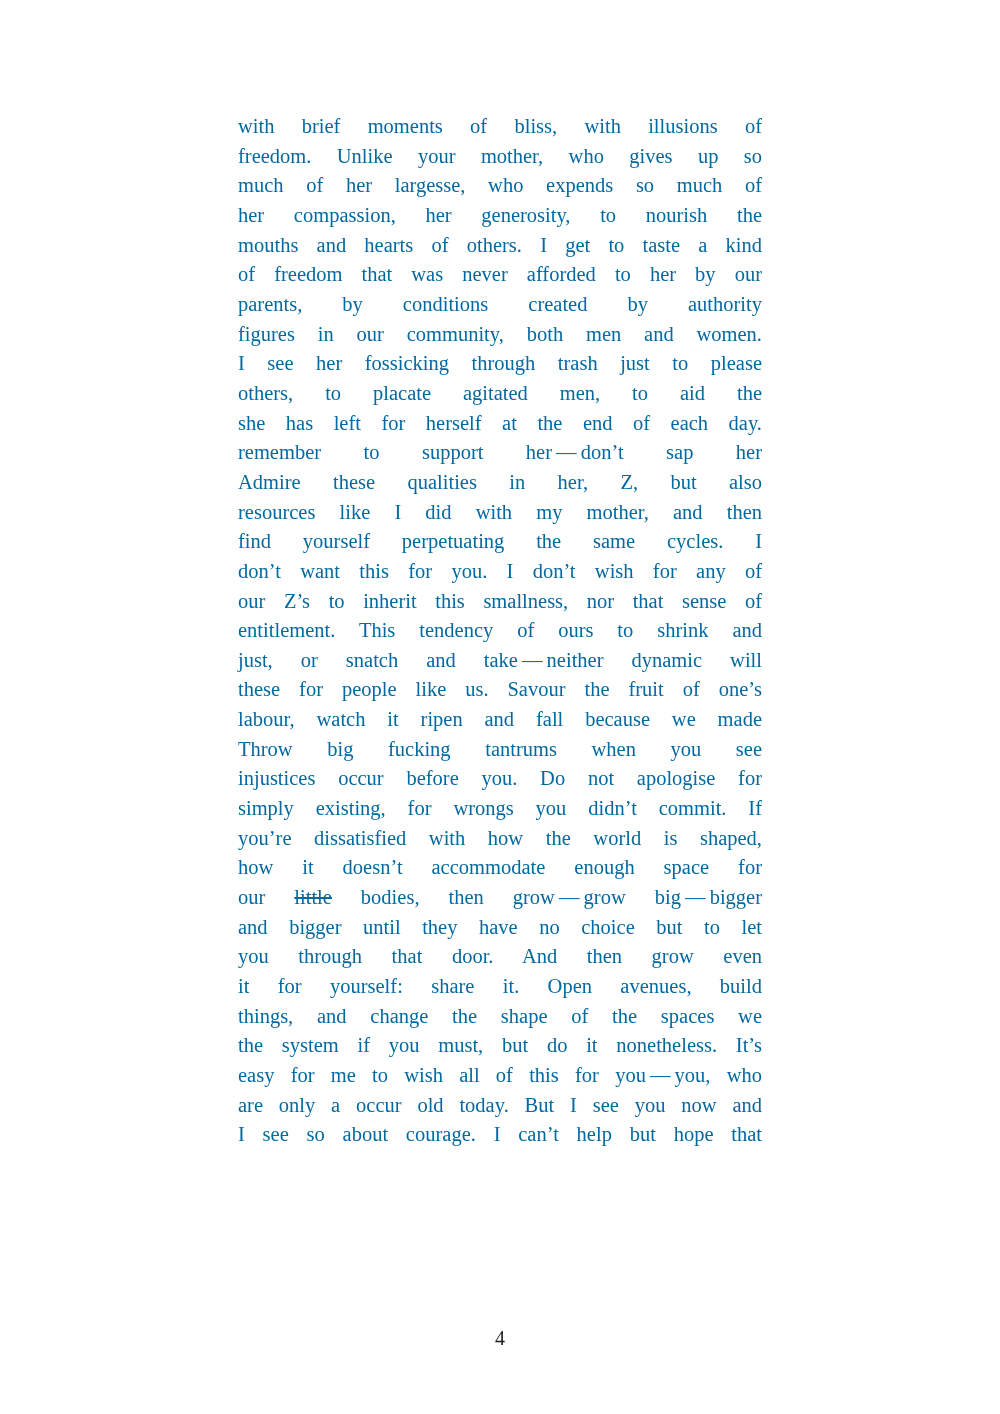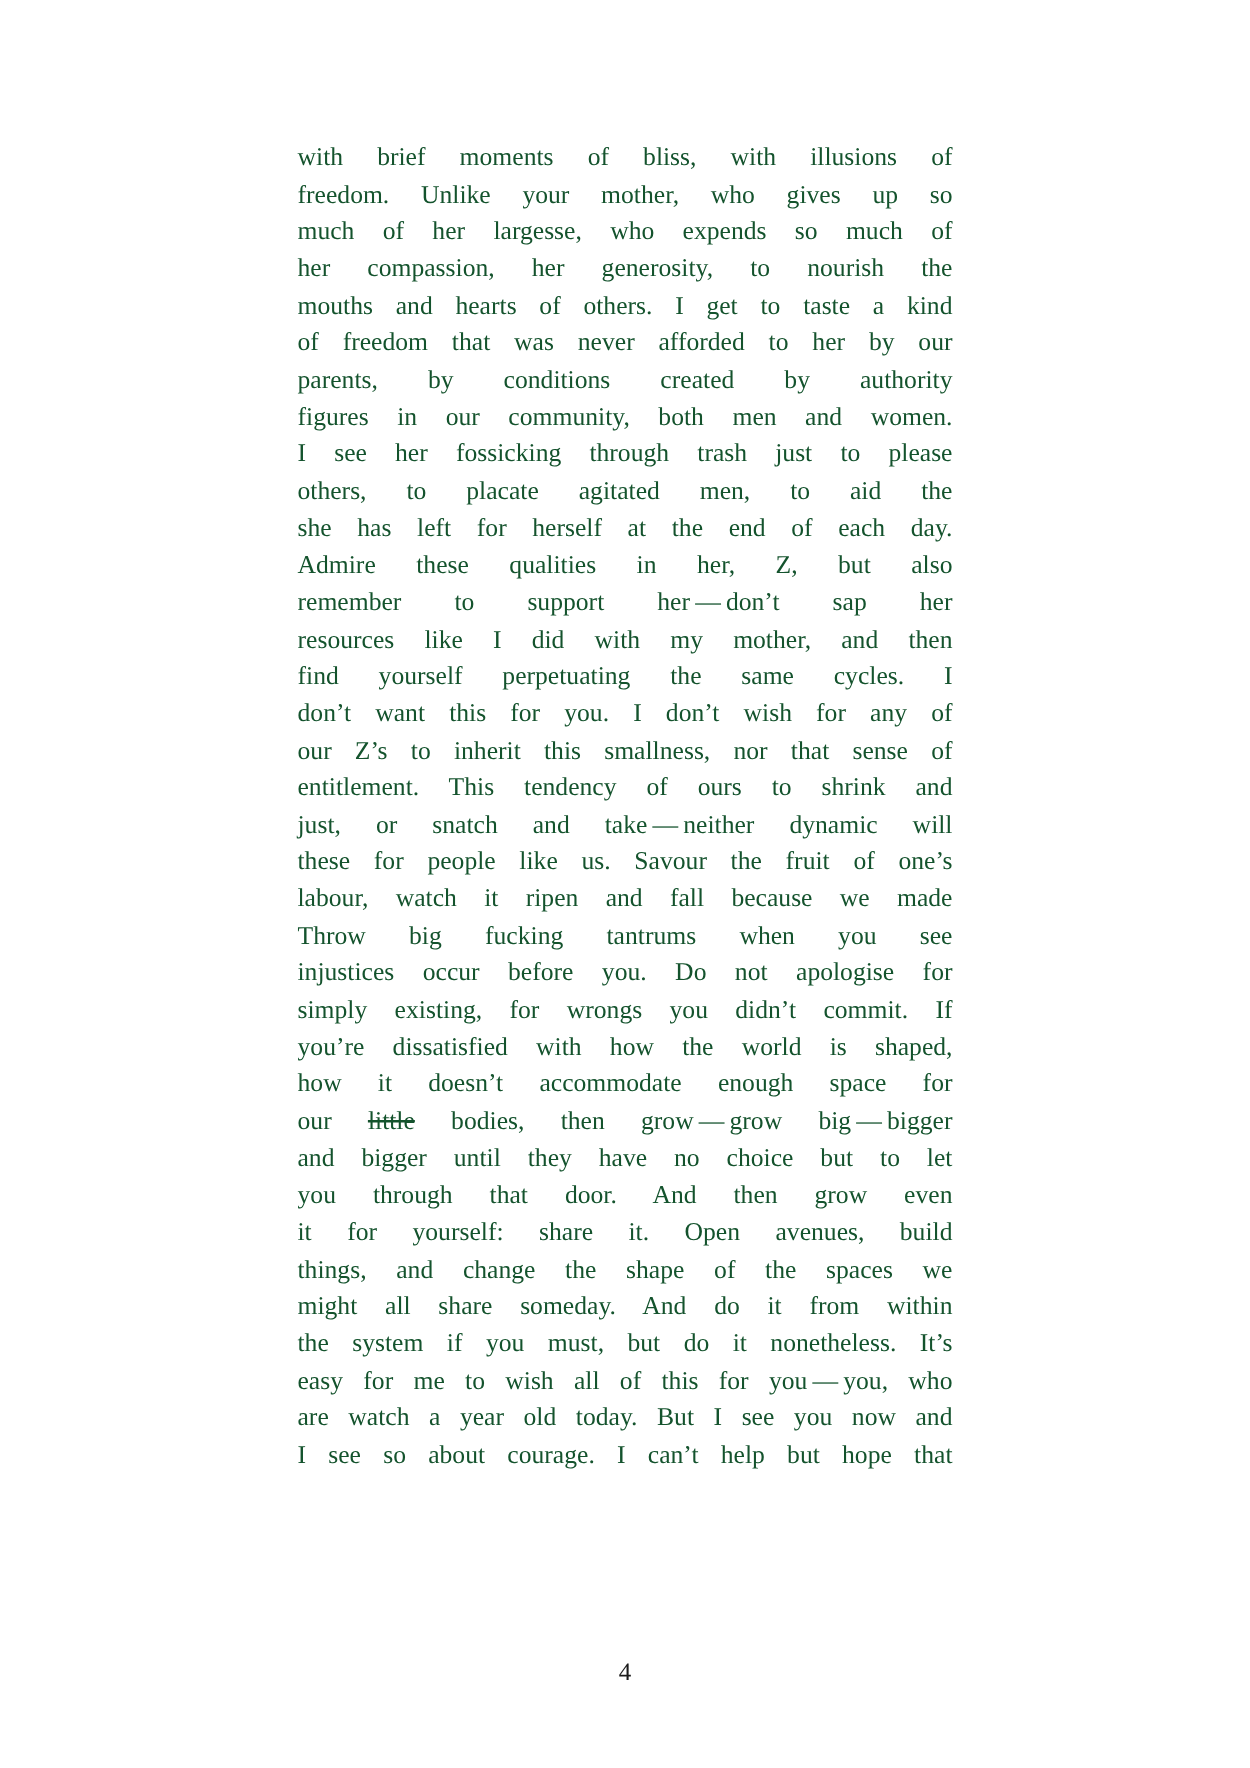--- a/index.html
+++ b/index.html
@@ -19,21 +19,21 @@
     background: #ffffff;
   }
   .text-block {
     position: absolute;
     left: 238px;
     top: 112px;
     width: 524px;
     font-family: "Liberation Serif", "DejaVu Serif", serif;
     font-size: 20.5px;
     line-height: 29.65px;
-    color: #14532d;
+    color: #0369a1;
   }
   .text-line {
     text-align: justify;
     text-align-last: justify;
     -moz-text-align-last: justify;
     white-space: normal;
   }
   .strike {
     text-decoration: line-through;
     text-decoration-thickness: 1.5px;
@@ -58,40 +58,39 @@
       <div class="text-line"><span>freedom. Unlike your mother, who gives up so</span></div>
       <div class="text-line"><span>much of her largesse, who expends so much of</span></div>
       <div class="text-line"><span>her compassion, her generosity, to nourish the</span></div>
       <div class="text-line"><span>mouths and hearts of others. I get to taste a kind</span></div>
       <div class="text-line"><span>of freedom that was never afforded to her by our</span></div>
       <div class="text-line"><span>parents, by conditions created by authority</span></div>
       <div class="text-line"><span>figures in our community, both men and women.</span></div>
       <div class="text-line"><span>I see her fossicking through trash just to please</span></div>
       <div class="text-line"><span>others, to placate agitated men, to aid the</span></div>
       <div class="text-line"><span>she has left for herself at the end of each day.</span></div>
+      <div class="text-line"><span>remember to support her — don’t sap her</span></div>
       <div class="text-line"><span>Admire these qualities in her, Z, but also</span></div>
-      <div class="text-line"><span>remember to support her — don’t sap her</span></div>
       <div class="text-line"><span>resources like I did with my mother, and then</span></div>
       <div class="text-line"><span>find yourself perpetuating the same cycles. I</span></div>
       <div class="text-line"><span>don’t want this for you. I don’t wish for any of</span></div>
       <div class="text-line"><span>our Z’s to inherit this smallness, nor that sense of</span></div>
       <div class="text-line"><span>entitlement. This tendency of ours to shrink and</span></div>
       <div class="text-line"><span>just, or snatch and take — neither dynamic will</span></div>
       <div class="text-line"><span>these for people like us. Savour the fruit of one’s</span></div>
       <div class="text-line"><span>labour, watch it ripen and fall because we made</span></div>
       <div class="text-line"><span>Throw big fucking tantrums when you see</span></div>
       <div class="text-line"><span>injustices occur before you. Do not apologise for</span></div>
       <div class="text-line"><span>simply existing, for wrongs you didn’t commit. If</span></div>
       <div class="text-line"><span>you’re dissatisfied with how the world is shaped,</span></div>
       <div class="text-line"><span>how it doesn’t accommodate enough space for</span></div>
       <div class="text-line"><span>our </span><span class="strike">little</span><span> bodies, then grow — grow big — bigger</span></div>
       <div class="text-line"><span>and bigger until they have no choice but to let</span></div>
       <div class="text-line"><span>you through that door. And then grow even</span></div>
       <div class="text-line"><span>it for yourself: share it. Open avenues, build</span></div>
       <div class="text-line"><span>things, and change the shape of the spaces we</span></div>
-      <div class="text-line"><span>might all share someday. And do it from within</span></div>
       <div class="text-line"><span>the system if you must, but do it nonetheless. It’s</span></div>
       <div class="text-line"><span>easy for me to wish all of this for you — you, who</span></div>
-      <div class="text-line"><span>are watch a year old today. But I see you now and</span></div>
+      <div class="text-line"><span>are only a occur old today. But I see you now and</span></div>
       <div class="text-line"><span>I see so about courage. I can’t help but hope that</span></div>
     </div>
   <div class="page-number">4</div>
 </div>
 
 </body></html>

